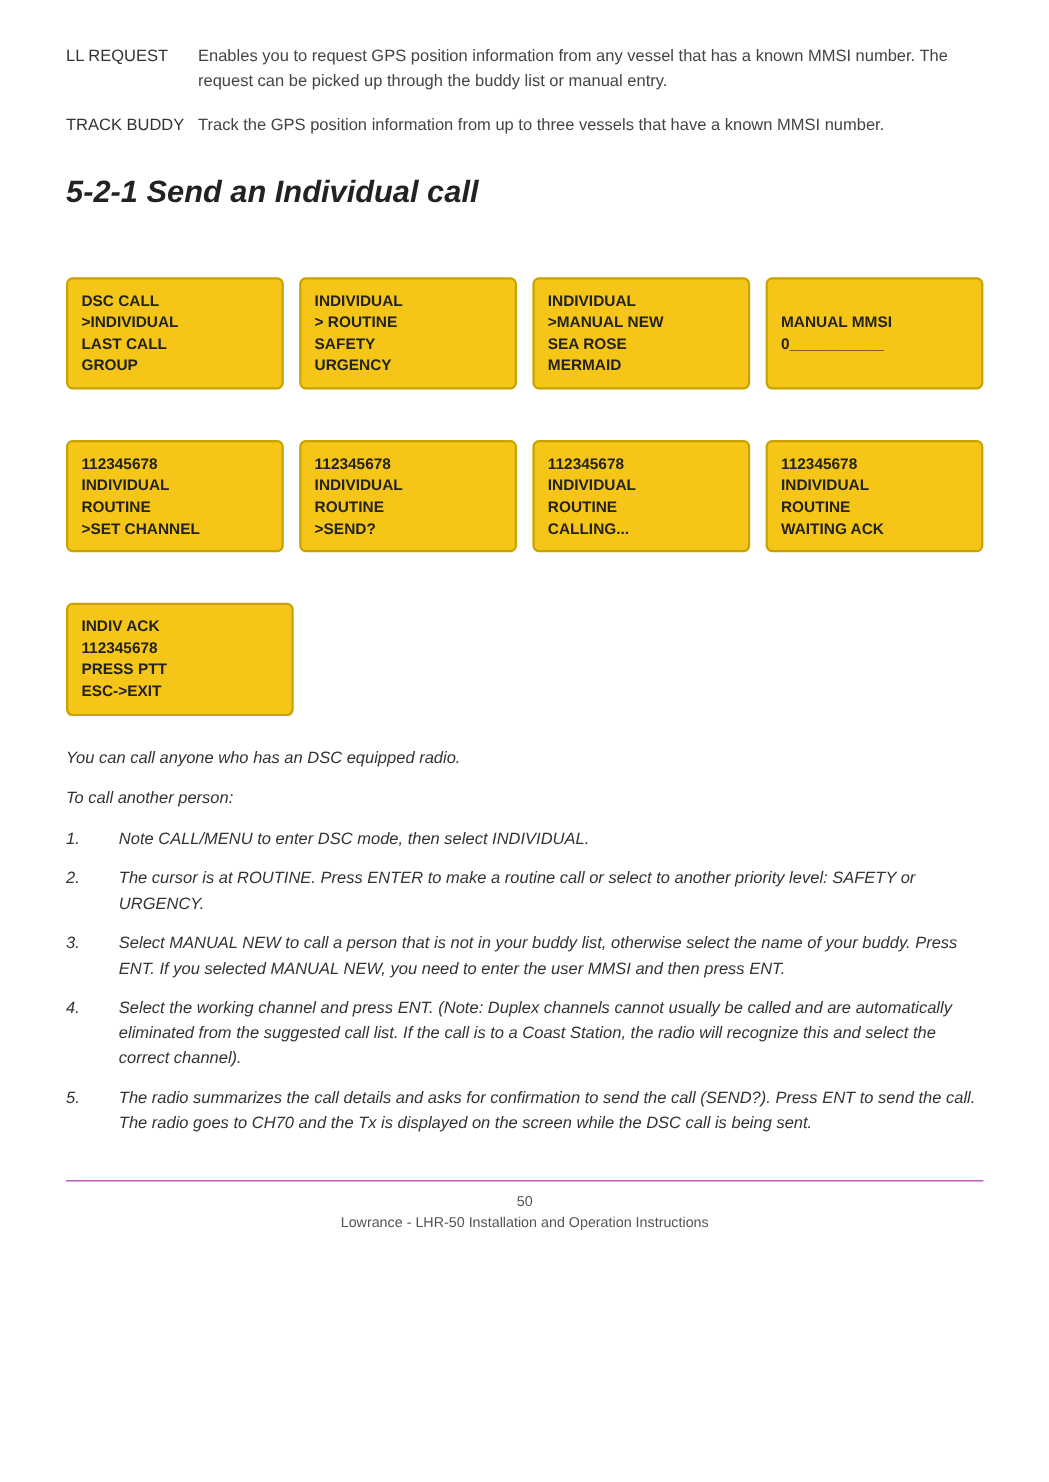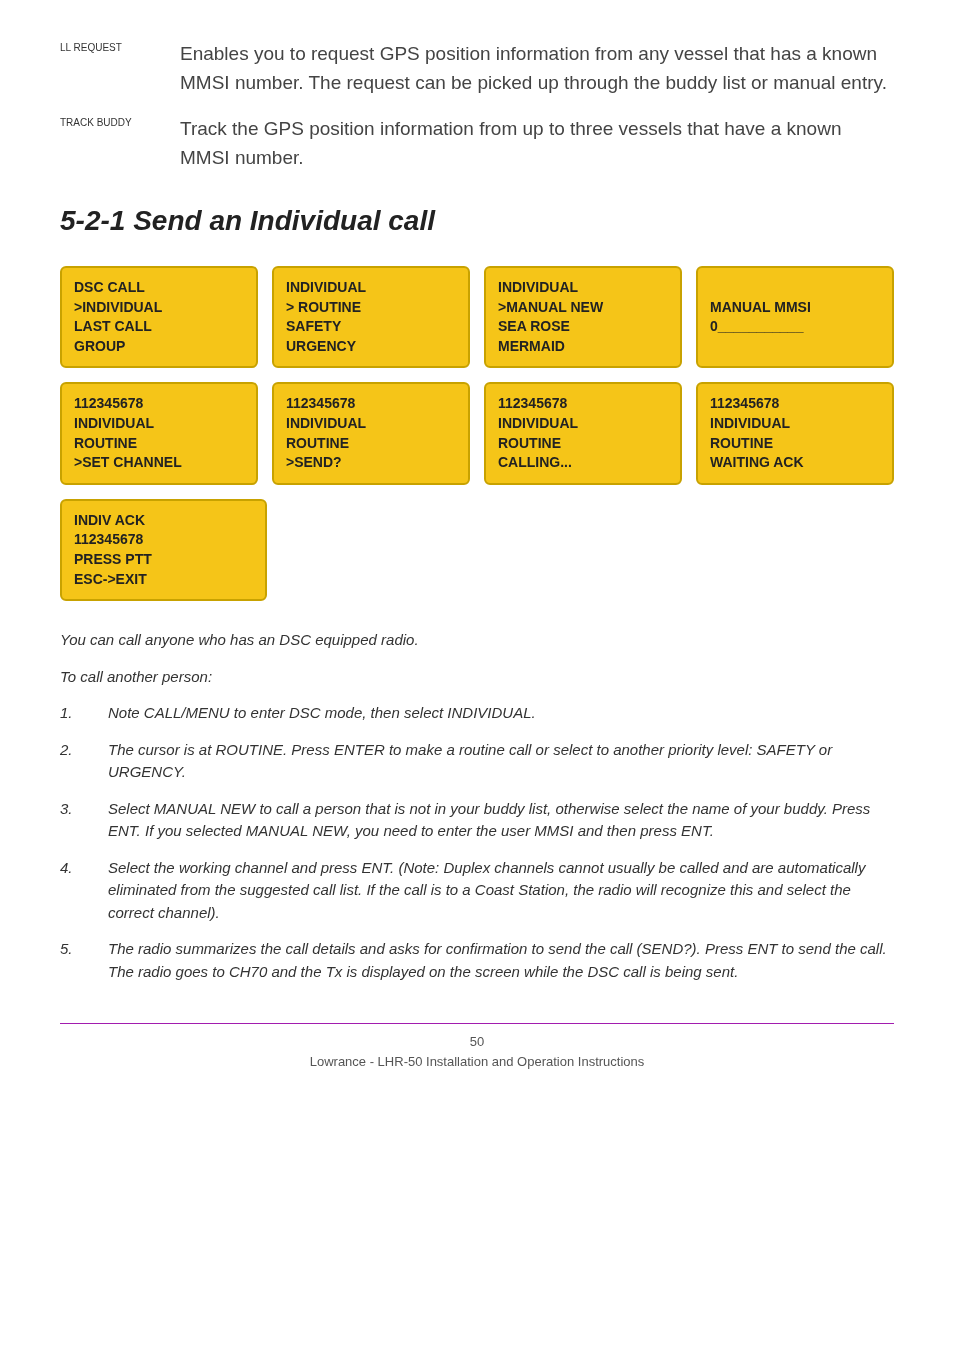--- a/index.html
+++ b/index.html
@@ -16,25 +16,25 @@
 
     .definition-block {
       display: flex;
       margin-bottom: 18px;
     }
     .def-term {
       font-weight: normal;
       min-width: 120px;
       flex-shrink: 0;
       color: #333;
-      font-size: 10px;
+      font-size: 15px;
     }
     .def-desc {
       flex: 1;
-      font-size: 19px;
+      font-size: 15px;
       color: #444;
     }
 
     .section-heading {
       font-style: italic;
       font-weight: bold;
       font-size: 28px;
       margin: 28px 0 24px 0;
       color: #222;
     }
@@ -52,20 +52,21 @@
       border-radius: 6px;
       padding: 10px 12px;
       font-weight: bold;
       font-size: 14px;
       color: #222;
       line-height: 1.4;
       min-height: 80px;
       display: flex;
       flex-direction: column;
       justify-content: center;
+      margin-top: 32px;
     }
 
     .prose-section {
       margin-top: 20px;
       font-style: italic;
     }
     .prose-para {
       margin-bottom: 14px;
       font-size: 15px;
       color: #333;

